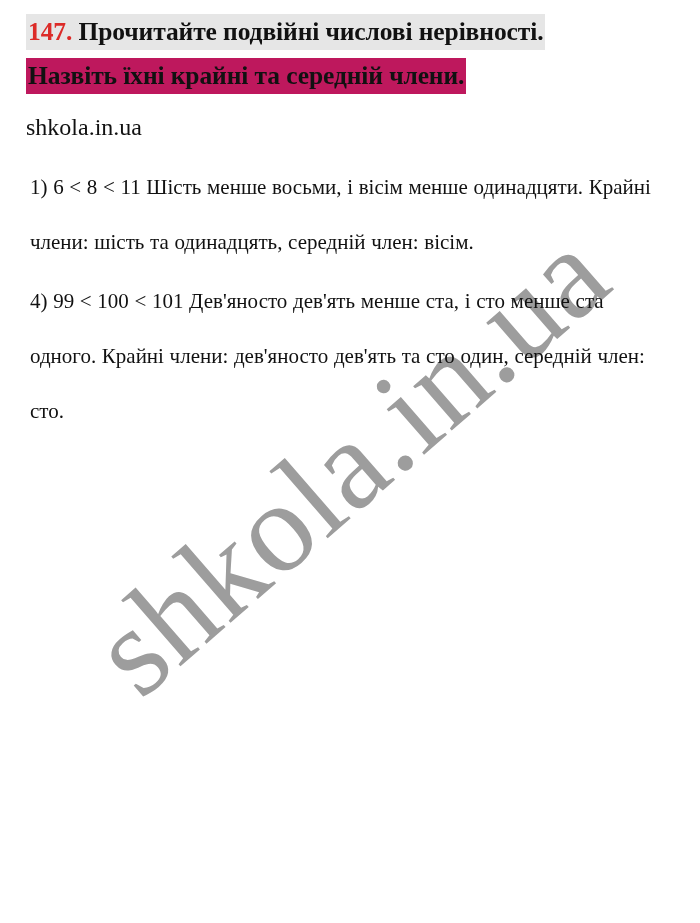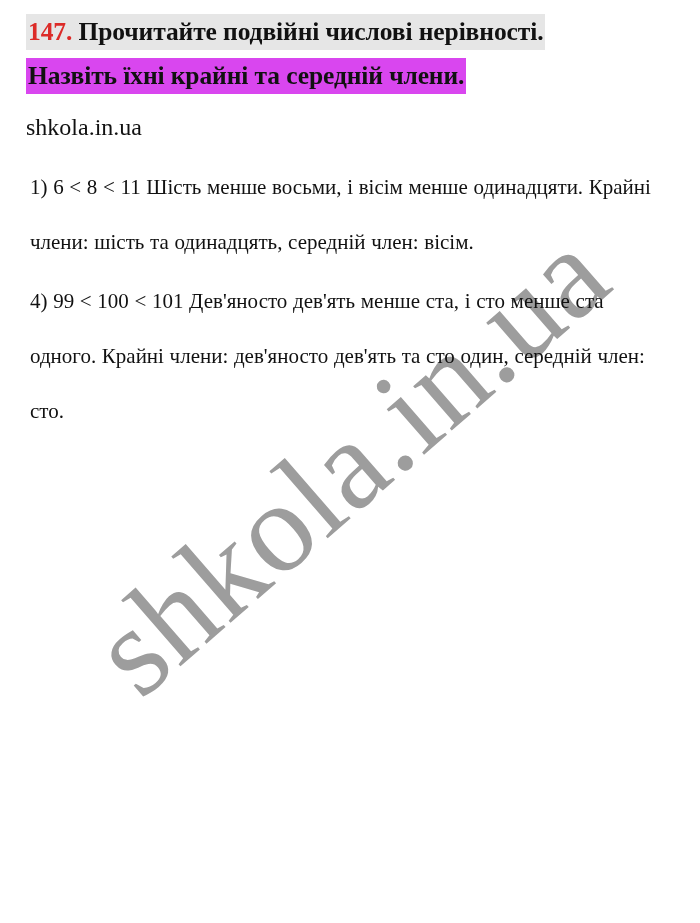--- a/index.html
+++ b/index.html
@@ -107,21 +107,21 @@
 
 <div id="page">
 
   <div class="heading-block">
     <p class="heading-line">
       <span class="hl" style="background: rgb(230, 230, 230);">
         <span class="task-number">147.</span><span> Прочитайте подвійні числові нерівності.</span>
       </span>
     </p>
     <p class="heading-line">
-      <span class="hl" style="background: #d946ef;">Назвіть їхні крайні та середній члени.</span>
+      <span class="hl" style="background: #be185d;">Назвіть їхні крайні та середній члени.</span>
     </p>
   </div>
 
   <p class="source-line">shkola.in.ua</p>
 
   <ul class="answers">
 
     <li class="answer-item">
       <span>1)</span>
       <span class="ineq">6 &lt; 8 &lt; 11</span>

